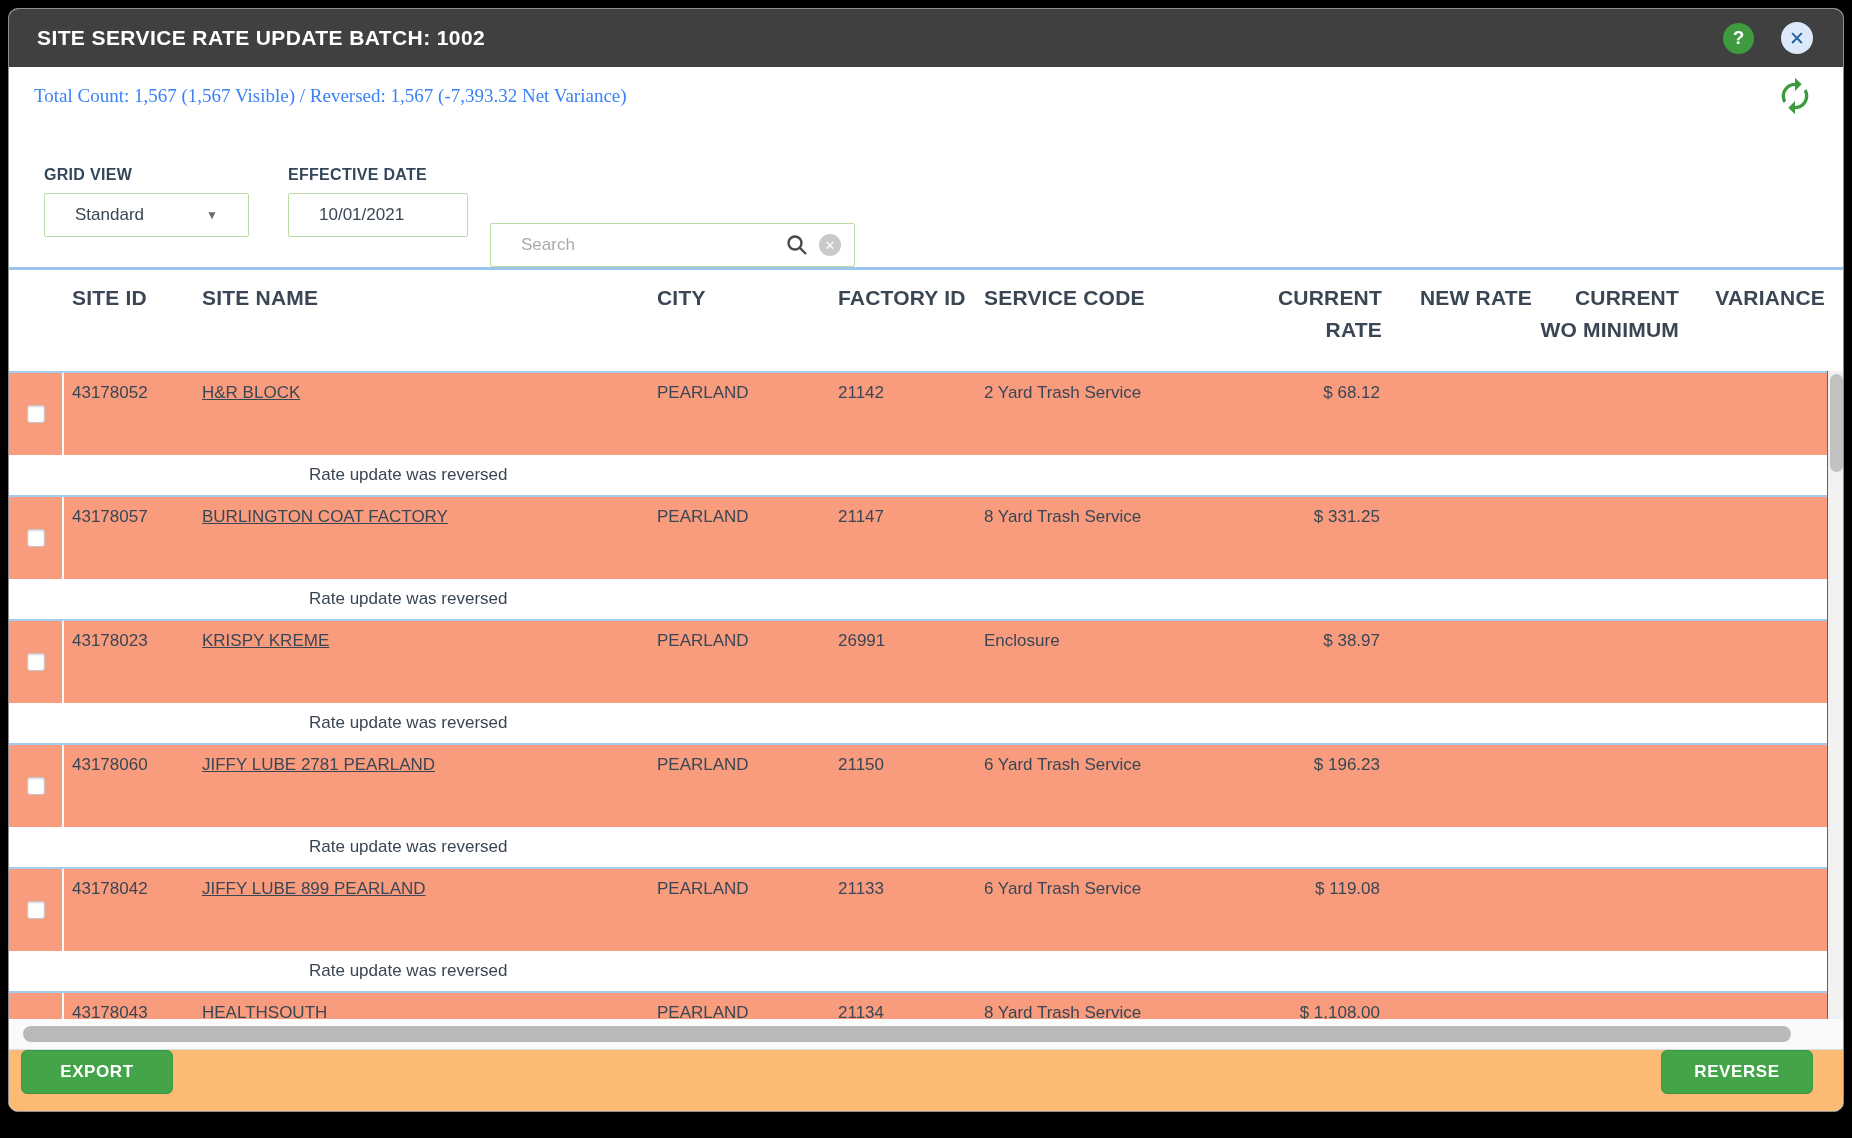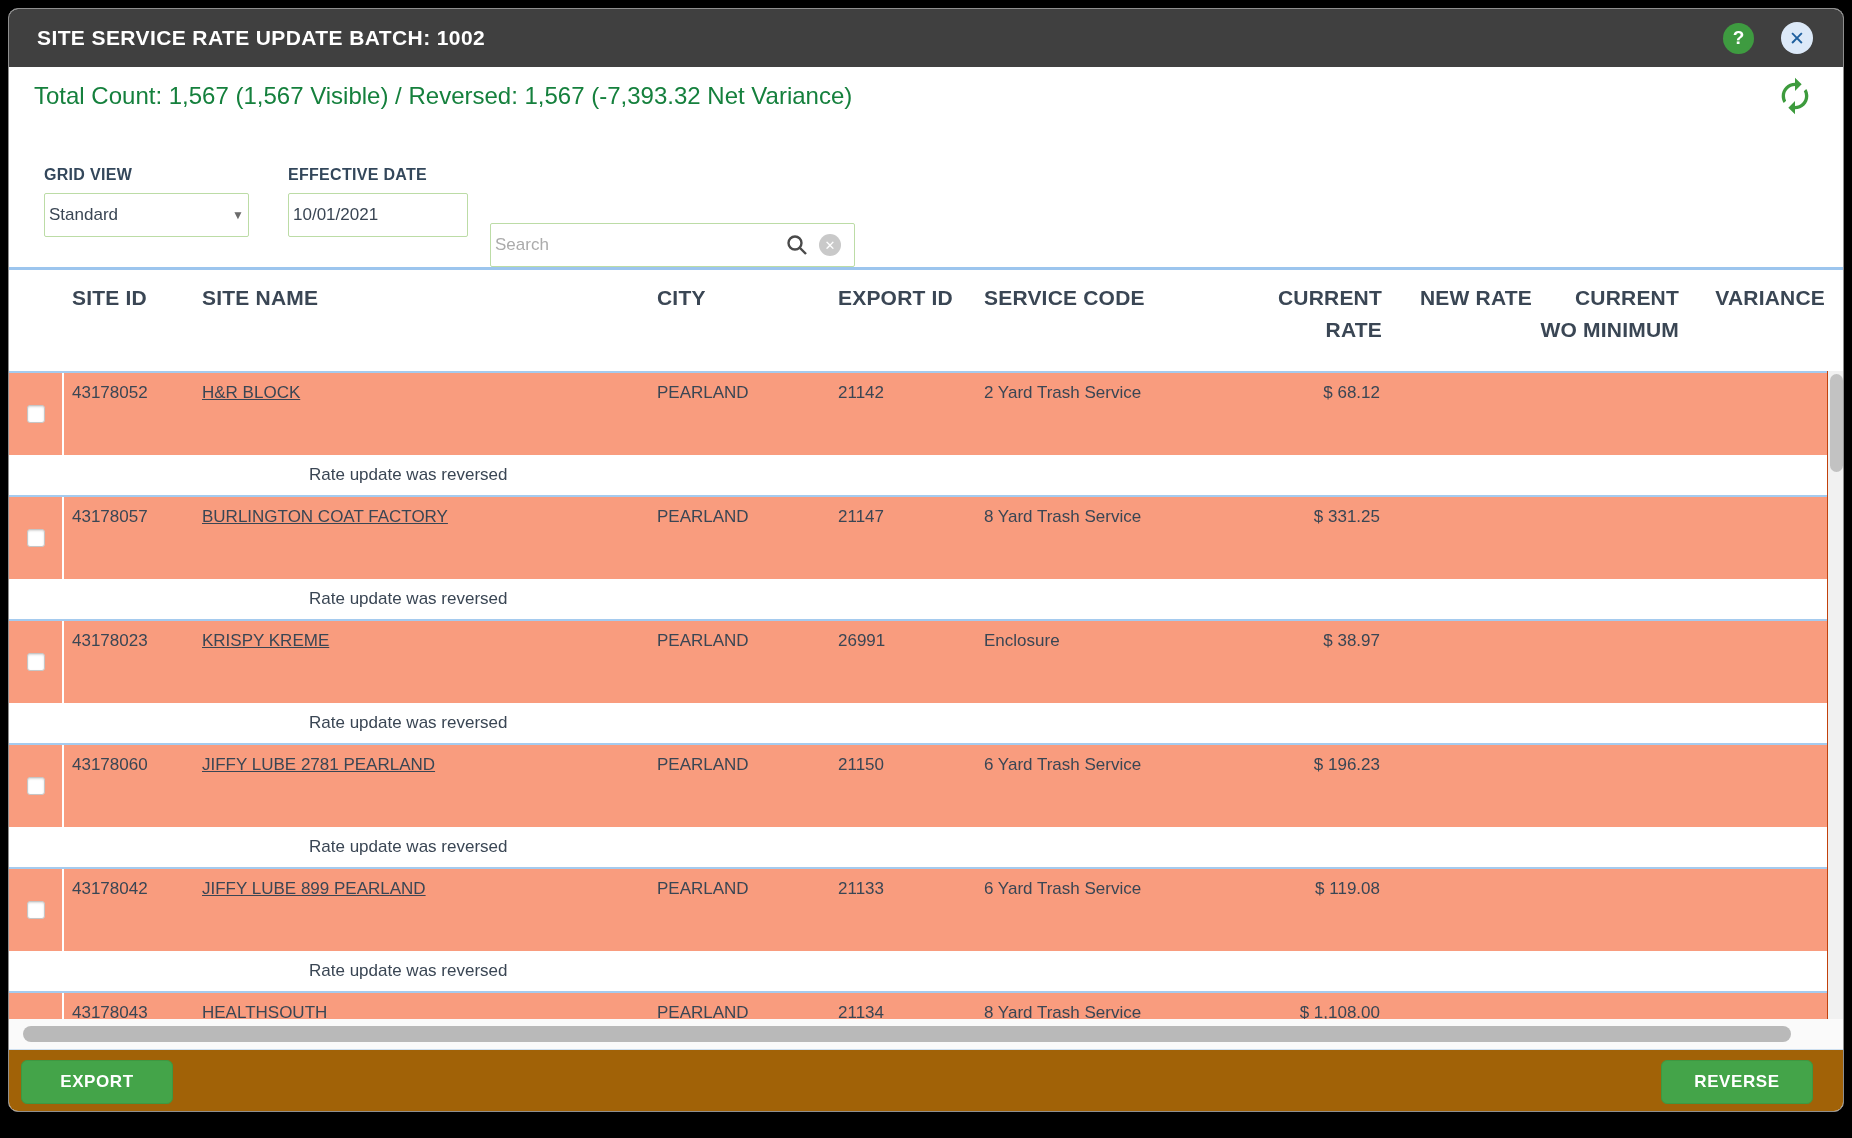--- a/index.html
+++ b/index.html
@@ -29,38 +29,38 @@
     width:32px; height:32px; border-radius:50%; background:#DCE9F8;
     color:#1E5F9E; font-size:19px; font-weight:bold; display:flex;
     align-items:center; justify-content:center; cursor:pointer;
   }
 
   
   .summary-row{
     height:58px; display:flex; align-items:center; padding:0 28px 0 25px;
     flex:0 0 auto;
   }
-  .summary-row .text{ font-size:24px; color:#15803d; }
+  .summary-row .text{ font-size:19px; color:#3b82f6;font-family:Liberation Serif, serif; }
   .refresh-btn{ margin-left:auto; width:40px; height:40px; cursor:pointer; }
   .refresh-btn svg{ width:40px; height:40px; fill:#3D9B3D; }
 
   
   .filters{ height:142px; padding-top:41px; display:flex; flex:0 0 auto; }
   .fgroup{ display:flex; flex-direction:column; }
   .fgroup label{
     font-size:16px; font-weight:bold; color:#33475B; letter-spacing:.3px;
     margin-bottom:9px;
   }
   .g-view{ margin-left:35px; width:205px; }
   .g-date{ margin-left:39px; width:180px; }
   .g-search{ margin-left:22px; width:365px; justify-content:flex-end; }
   .ctl{
     height:44px; border:1px solid #BCDCA6; background:#fff; border-radius:2px;
     font-size:17px; color:#3A4654; display:flex; align-items:center;
-    padding:0 4px;
+    padding:0 30px;
   }
   .select{ cursor:pointer; justify-content:space-between; }
   .caret{ color:#6b6b6b; font-size:12px; }
   input.ctl{ width:100%; outline:none; }
   .searchwrap{ position:relative; height:44px; }
   .searchwrap input{ padding-right:80px; }
   .searchwrap input::placeholder{ color:#ABABAB; }
   .search-icon{ position:absolute; right:46px; top:10px; width:24px; height:24px; cursor:pointer; }
   .search-icon svg{ width:24px; height:24px; stroke:#4a4a4a; fill:none; stroke-width:2.4; }
   .clear-icon{
@@ -115,22 +115,22 @@
 
   
   .hscroll{ height:30px; background:#FAFAFA; position:relative; flex:0 0 auto; }
   .hthumb{
     position:absolute; top:7px; left:14px; right:52px; height:16px;
     background:#B9B9B9; border-radius:8px; cursor:pointer;
   }
 
   
   .actionbar{
-    height:64px; background:#a16207; border-top:1px solid #CFE0F0;
-    display:flex; align-items:center; padding:0 30px 0 12px; flex:0 0 auto;gap:12px;
+    height:64px; background:#fdba74; border-top:1px solid #CFE0F0;
+    display:flex; padding:0 30px 0 12px; flex:0 0 auto;gap:12px;
   }
   .btn{
     width:152px; height:44px; background:#44A449; border:1px solid #3E9842;
     border-radius:6px; color:#fff; font-size:17px; font-weight:bold;
     letter-spacing:.6px; cursor:pointer; font-family:inherit;
   }
   .btn.reverse{ margin-left:auto; }
 </style>
 </head>
 <body>
@@ -180,21 +180,21 @@
     </div>
   </div>
 
   <div class="top-divider"></div>
 
   <div class="grid-head grid-cols">
     <div class="hcell"></div>
     <div class="hcell">SITE ID</div>
     <div class="hcell">SITE NAME</div>
     <div class="hcell">CITY</div>
-    <div class="hcell">EXPORT ID</div>
+    <div class="hcell">FACTORY ID</div>
     <div class="hcell">SERVICE CODE</div>
     <div class="hcell num">CURRENT RATE</div>
     <div class="hcell num">NEW RATE</div>
     <div class="hcell num">CURRENT WO MINIMUM</div>
     <div class="hcell num">VARIANCE</div>
   </div>
 
   <div class="grid-body">
     <div class="rows">
         <div class="record">

